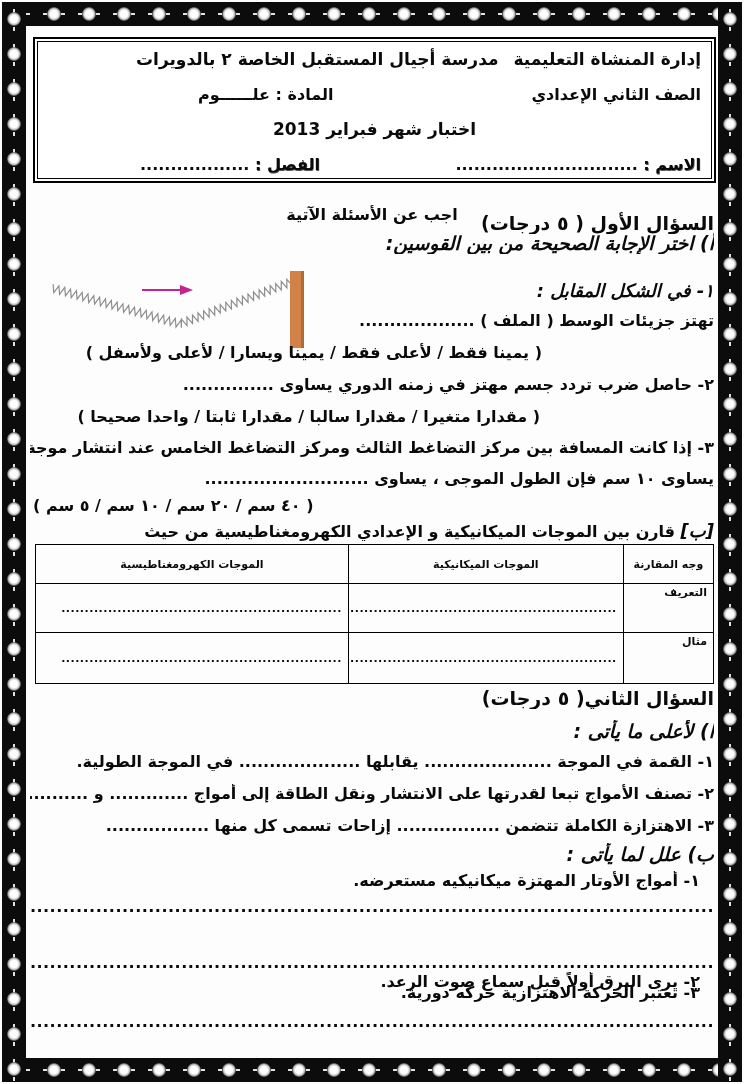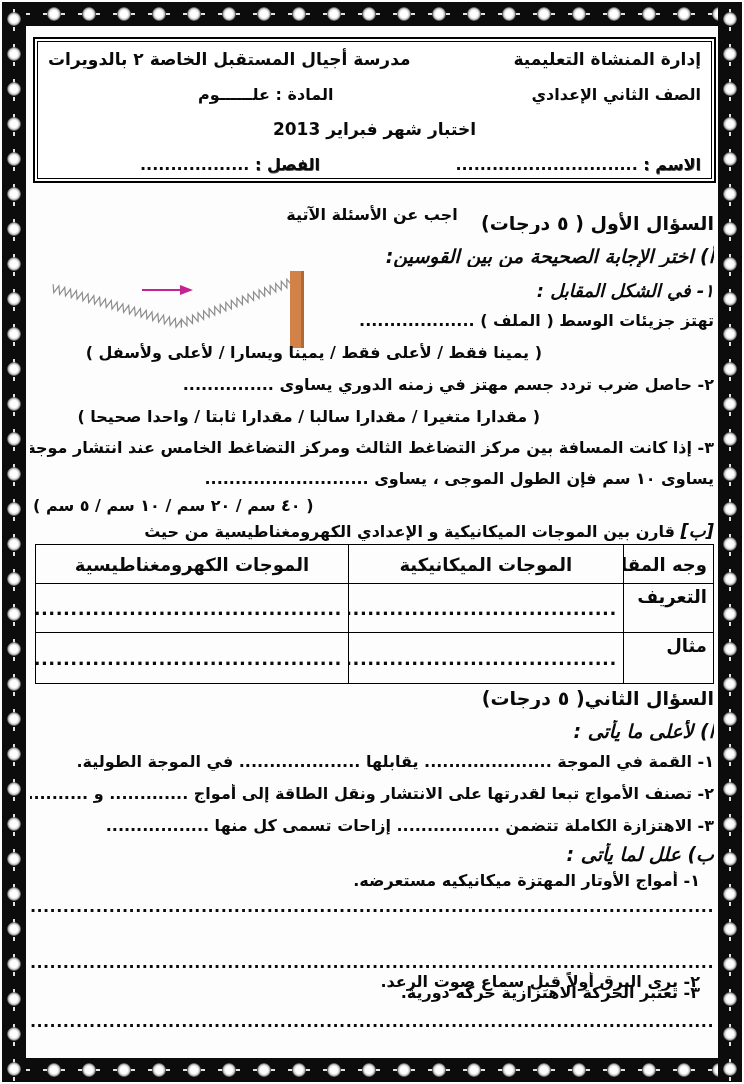--- a/index.html
+++ b/index.html
@@ -21,41 +21,41 @@
 
   .content{position:absolute;inset:26px;direction:rtl;}
 
   
   .hdr-box{position:absolute;top:11px;left:7px;width:683px;height:146px;
            border:2px solid #000;box-sizing:border-box;background:#fff;}
   .hdr-inner{position:absolute;inset:2px;border:1px solid #000;box-sizing:border-box;
              padding:7px 10px 4px 10px;display:flex;flex-direction:column;justify-content:space-between;}
   .hdr-row{display:flex;justify-content:space-between;align-items:baseline;font-weight:700;}
   .hdr-row .sz17{font-size:17px;} .hdr-row .sz16{font-size:16px;}
-  .school{} .subject{margin-left:150px;} .classfield{margin-left:92px;}
+  .school{margin-left:88px;} .subject{margin-left:150px;} .classfield{margin-left:92px;}
   .exam-title{text-align:center;font-weight:700;font-size:17px;}
   .fancy{font-weight:800;letter-spacing:.5px;text-shadow:.6px .6px 0 #555;}
   .dots-short{font-weight:700;letter-spacing:1px;}
 
   
   .line{position:absolute;right:4px;left:4px;font-size:16px;font-weight:700;
         white-space:nowrap;overflow:hidden;}
   .center{text-align:center;margin-top:19px;}
   .u{text-decoration:underline;text-decoration-thickness:1.6px;text-underline-offset:4px;}
   .it{font-style:italic;}
   .big{font-size:19px;}
   .ansline{letter-spacing:.5px;}
 
   
   .figure{position:absolute;top:240px;left:14px;width:274px;height:88px;direction:ltr;}
 
   
   .cmp-table{position:absolute;top:518px;left:9px;width:679px;border-collapse:collapse;
              direction:rtl;table-layout:fixed;}
-  .cmp-table th,.cmp-table td{border:1.4px solid #000;font-size:18px;font-weight:700;
+  .cmp-table th,.cmp-table td{border:1.4px solid #000;font-size:11px;font-weight:700;
              padding:2px 6px;overflow:hidden;white-space:nowrap;}
   .cmp-table th{height:34px;text-align:center;vertical-align:middle;}
   .col-aspect{width:88px;} .col-mech{width:268px;} .col-em{width:305px;}
   .row-label{vertical-align:top;text-align:right;padding-top:5px;}
   .cell-dots{vertical-align:middle;text-align:right;letter-spacing:.5px;}
   .r2 td{height:44px;} .r3 td{height:46px;}
 </style>
 </head>
 <body>
 
@@ -82,21 +82,21 @@
         <div class="hdr-row">
           <span class="sz16"><span class="fancy">الاسم :</span> <span class="dots-short">..............................</span></span>
           <span class="sz16 classfield"><span class="fancy">الفصل :</span> <span class="dots-short">..................</span></span>
         </div>
       </div>
     </div>
 
     <div class="line center" style="top:160px;"><span class="u">اجب عن الأسئلة الآتية</span></div>
 
     <div class="line big" style="top:186px;"><span class="u">السؤال الأول  ( ٥ درجات)</span></div>
-    <div class="line big it" style="top:219px;"><span class="u">أ) اختر الإجابة الصحيحة من بين القوسين:</span></div>
+    <div class="line big it" style="top:206px;"><span class="u">أ) اختر الإجابة الصحيحة من بين القوسين:</span></div>
 
     <div class="line it" style="top:254px;font-size:18px;"><span>١- </span><span class="u">في الشكل المقابل :</span></div>
 
     <div class="figure">
       <svg width="274" height="88" viewBox="0 0 274 88">
         <polyline points="13.1,18.1 13.8,26.7 18.9,19.8 19.6,28.3 24.7,21.4 25.5,29.9 30.5,23.1 31.3,31.6 36.4,24.7 37.1,33.2 42.2,26.3 42.9,34.9 48.0,28.0 48.7,36.5 53.8,29.6 54.6,38.1 59.6,31.2 60.4,39.8 65.4,32.9 66.2,41.4 71.3,34.5 72.0,43.0 77.1,36.1 77.8,44.7 82.9,37.8 83.6,46.3 88.7,39.4 89.5,47.9 94.5,41.1 95.3,49.6 100.4,42.7 101.1,51.2 106.2,44.3 106.9,52.9 112.0,46.0 112.7,54.5 117.8,47.6 118.6,56.1 123.6,49.2 124.4,57.8 129.4,50.9 130.2,59.4 135.3,52.5 136.0,61.0 141.1,54.1 141.4,61.7 141.4,53.2 147.0,59.6 146.9,51.1 152.5,57.5 152.5,49.0 158.1,55.4 158.0,46.9 163.6,53.3 163.6,44.8 169.2,51.2 169.1,42.7 174.7,49.1 174.7,40.6 180.3,47.0 180.2,38.5 185.8,44.9 185.8,36.4 191.4,42.8 191.3,34.3 196.9,40.7 196.9,32.2 202.5,38.6 202.4,30.1 208.0,36.5 208.0,28.0 213.6,34.4 213.5,25.9 219.1,32.3 219.1,23.8 224.7,30.2 224.6,21.7 230.2,28.1 230.2,19.6 235.8,26.0 235.7,17.5 241.3,23.9 241.3,15.4 246.9,21.8 246.8,13.3 252.4,19.7" fill="none" stroke-width="1.2" stroke="#8d8d8d"></polyline>
         <rect x="250" y="5" width="14" height="77" stroke-width="1" fill="#d28148"></rect>
         <rect x="261" y="5" width="3" height="77" fill="#b06a33"></rect>
         <line x1="102" y1="24" x2="144" y2="24" stroke-width="2" stroke="#c42390"></line>
         <polygon points="153,24 140,19 140,29" fill="#c42390"></polygon>

